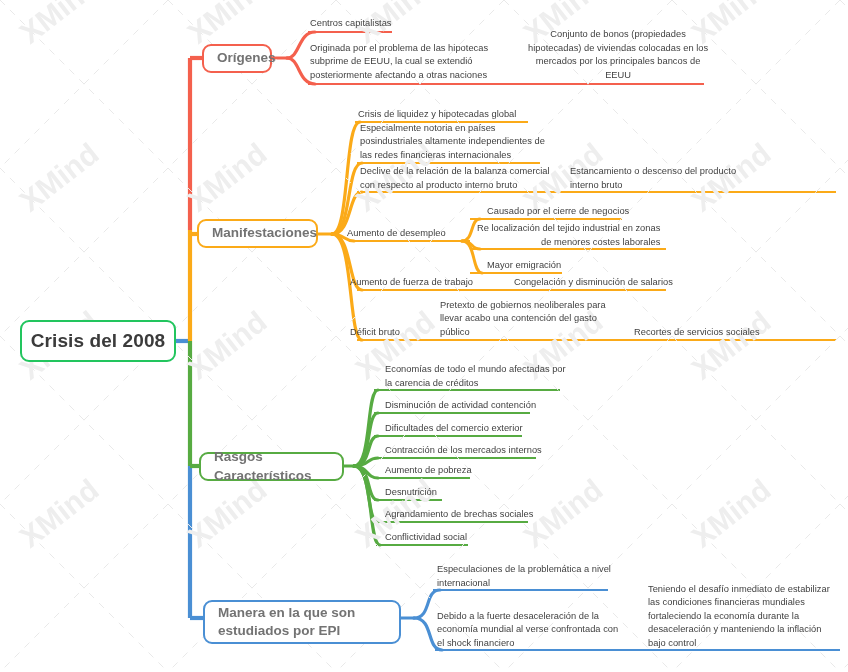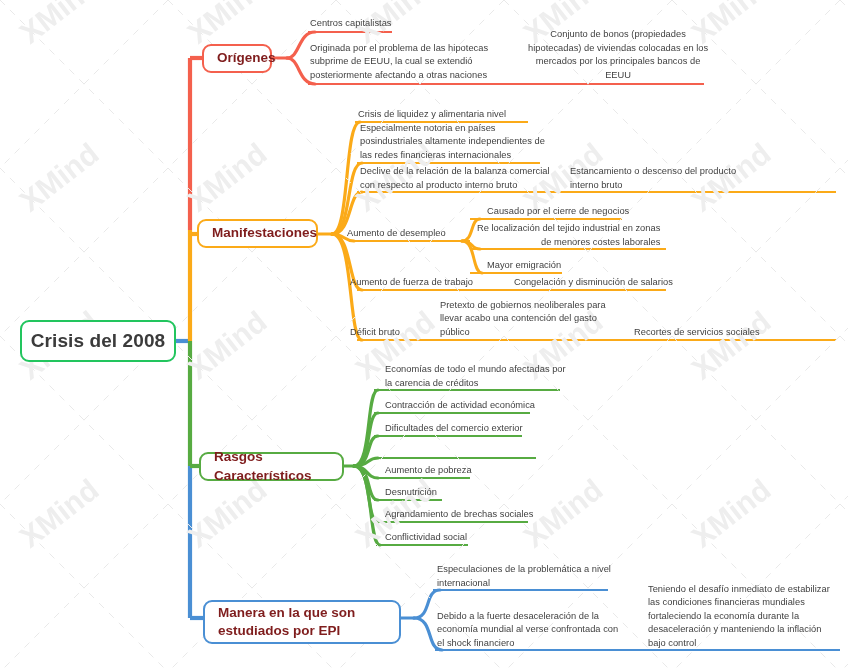--- a/index.html
+++ b/index.html
@@ -26,21 +26,21 @@
     letter-spacing:.1px;
   }
 
   
   .main{
     border:2px solid #cccccc;
     border-radius:9px;
     background:#ffffff;
     display:flex;align-items:center;
     padding:6px 13px;
-    font-size:13.5px;font-weight:700;color:#7f1d1d;
+    font-size:13.5px;font-weight:700;color:#737373;
     line-height:1.35;
   }
   .main.red{border-color:#f4604d;}
   .main.orange{border-color:#fbaa18;}
   .main.green{border-color:#57ab42;}
   .main.blue{border-color:#4a8fd4;}
 
   
   .leaf{
     font-size:9.3px;
@@ -193,21 +193,21 @@
 subprime de EEUU, la cual se extendió
 posteriormente afectando a otras naciones</div>
 
   <div class="node leaf" style="left:528px;top:28px;width:200px;height:54px;text-align:center;">Conjunto de bonos (propiedades
 hipotecadas) de viviendas colocadas en los
 mercados por los principales bancos de
 EEUU</div>
 
   <div class="node main orange" style="left:197px;top:219px;width:121px;height:29px;">Manifestaciones</div>
 
-  <div class="node leaf" style="left:358px;top:106px;width:220px;height:15px;">Crisis de liquidez y alimentaria nivel</div>
+  <div class="node leaf" style="left:358px;top:106px;width:220px;height:15px;">Crisis de liquidez y hipotecadas global</div>
 
   <div class="node leaf" style="left:360px;top:122px;width:200px;height:40px;">Especialmente notoria en países
 posindustriales altamente independientes de
 las redes financieras internacionales</div>
 
   <div class="node leaf" style="left:360px;top:164px;width:220px;height:28px;">Declive de la relación de la balanza comercial
 con respecto al producto interno bruto</div>
 
   <div class="node leaf" style="left:570px;top:164px;width:200px;height:28px;">Estancamiento o descenso del producto
 interno bruto</div>
@@ -231,24 +231,25 @@
 llevar acabo una contención del gasto
 público</div>
 
   <div class="node leaf" style="left:634px;top:324px;width:200px;height:15px;text-align:center;">Recortes de servicios sociales</div>
 
   <div class="node main green" style="left:199px;top:452px;width:145px;height:29px;">Rasgos Característicos</div>
 
   <div class="node leaf" style="left:385px;top:362px;width:200px;height:28px;">Economías de todo el mundo afectadas por
 la carencia de créditos</div>
 
-  <div class="node leaf" style="left:385px;top:397px;width:200px;height:15px;">Contracción de actividad económica</div>
+  <div class="node leaf" style="left:385px;top:397px;width:200px;height:15px;">Disminución de actividad contención</div>
 
   <div class="node leaf" style="left:385px;top:420px;width:200px;height:15px;text-align:center;">Dificultades del comercio exterior</div>
 
+  <div class="node leaf" style="left:385px;top:442px;width:200px;height:15px;">Contracción de los mercados internos</div>
 
   <div class="node leaf" style="left:385px;top:462px;width:180px;height:15px;">Aumento de pobreza</div>
 
   <div class="node leaf" style="left:385px;top:484px;width:160px;height:15px;">Desnutrición</div>
 
   <div class="node leaf" style="left:385px;top:506px;width:200px;height:15px;">Agrandamiento de brechas sociales</div>
 
   <div class="node leaf" style="left:385px;top:529px;width:180px;height:15px;">Conflictividad social</div>
 
   <div class="node main blue" style="left:203px;top:600px;width:198px;height:44px;">Manera en la que son estudiados

